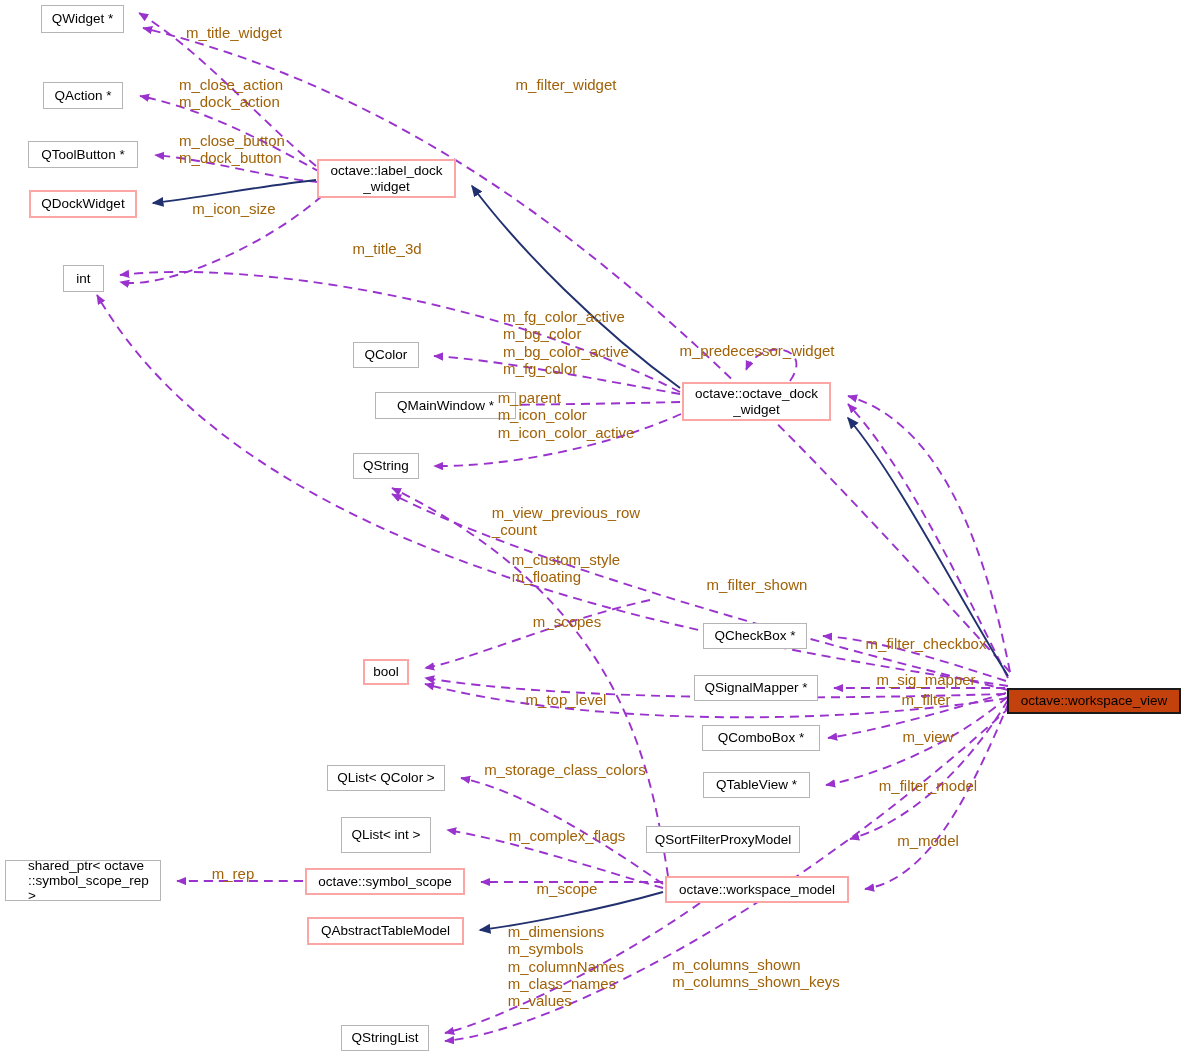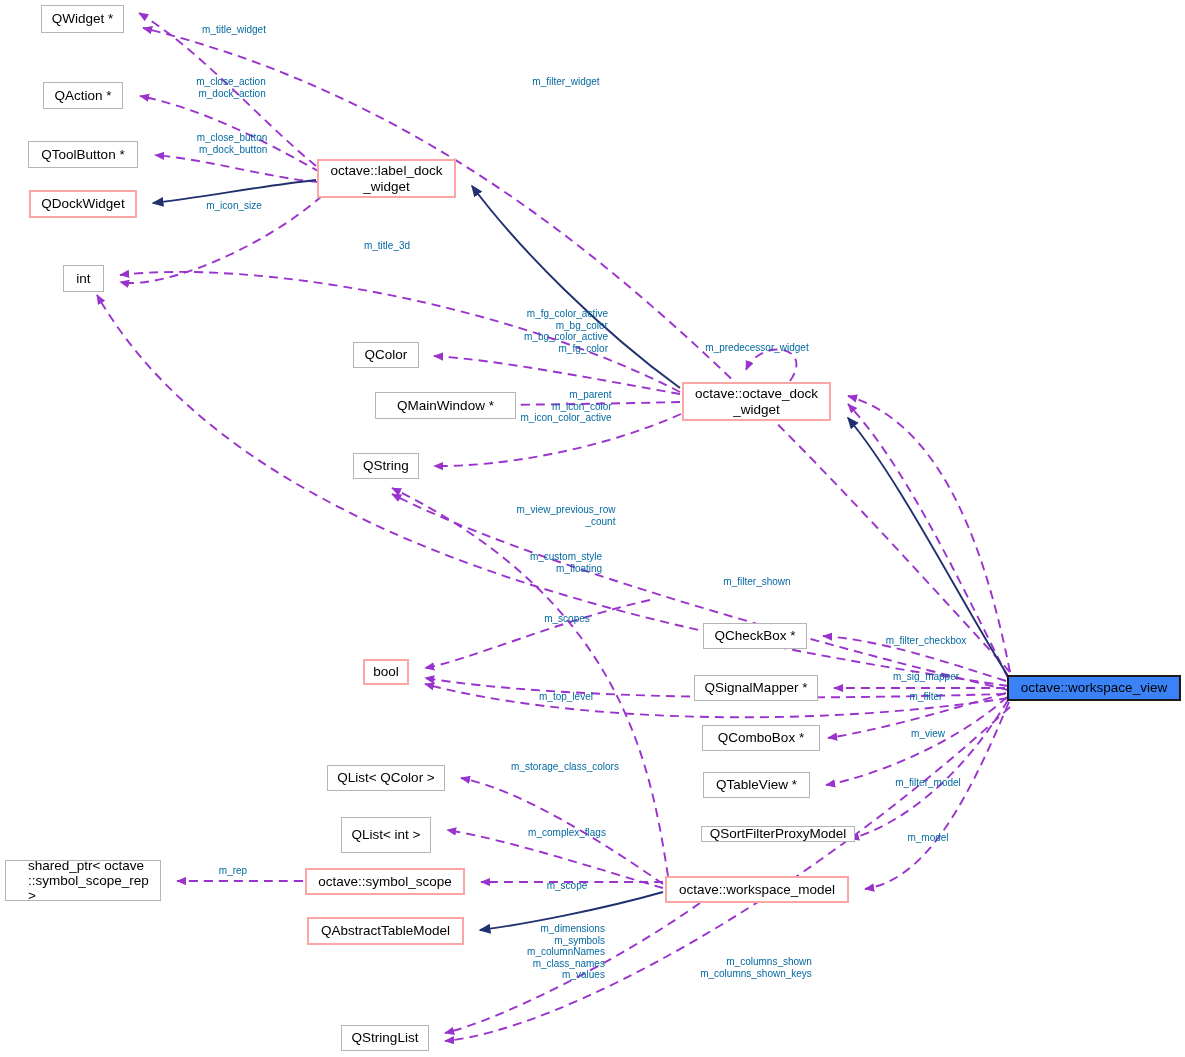--- a/index.html
+++ b/index.html
@@ -4,22 +4,22 @@
 <style>
   html,body{margin:0;padding:0;background:#ffffff;}
   body{font-family:"Liberation Sans","DejaVu Sans",sans-serif;}
   #diagram{position:relative;width:1185px;height:1057px;background:#fff;overflow:hidden;}
   svg{position:absolute;left:0;top:0;width:1185px;height:1057px;}
   .nodebox{position:absolute;box-sizing:border-box;display:flex;align-items:center;
            justify-content:center;text-align:center;background:#ffffff;
            font-size:13.5px;color:#000;line-height:1.12;}
   .thin{border:1px solid #b5b5b5;}
   .thick{border:2px solid #fca5a5;}
-  .filled{background:#3b82f6;border:2px solid #1a1a1a;}
-  .edgelabel{position:absolute;font-size:10px;color:#0369a1;text-align:right;
+  .filled{background:#c2410c;border:2px solid #1a1a1a;margin-top:13px;}
+  .edgelabel{position:absolute;font-size:15px;color:#a16207;text-align:left;
              line-height:1.15;white-space:pre;transform:translateX(-50%);}
 </style>
 </head>
 <body>
 
 <div id="diagram">
 
   <svg viewBox="0 0 1185 1057">
     <defs>
       <marker id="ah-u" markerWidth="11" markerHeight="11" refX="9.2" refY="4.2" orient="auto" markerUnits="userSpaceOnUse">
@@ -138,21 +138,21 @@
     </div>
   <div class="nodebox thin" style="left:703px;top:772px;width:107px;height:26px;">
       <span>QTableView *</span>
     </div>
   <div class="nodebox thin" style="left:327px;top:765px;width:118px;height:26px;">
       <span>QList&lt; QColor &gt;</span>
     </div>
   <div class="nodebox thin" style="left:341px;top:817px;width:90px;height:36px;">
       <span>QList&lt; int &gt;</span>
     </div>
-  <div class="nodebox thin" style="left:701px;top:826px;width:154px;height:16px;">
+  <div class="nodebox thin" style="left:646px;top:826px;width:154px;height:27px;">
       <span>QSortFilterProxyModel</span>
     </div>
   <div class="nodebox thin" style="left:5px;top:860px;width:156px;height:41px;justify-content:flex-start;text-align:left;padding-left:22px;white-space:pre-line;"><span>shared_ptr&lt; octave
 ::symbol_scope_rep &gt;</span></div>
   <div class="nodebox thick" style="left:305px;top:868px;width:160px;height:27px;">
       <span>octave::symbol_scope</span>
     </div>
   <div class="nodebox thick" style="left:665px;top:876px;width:184px;height:27px;">
       <span>octave::workspace_model</span>
     </div>

